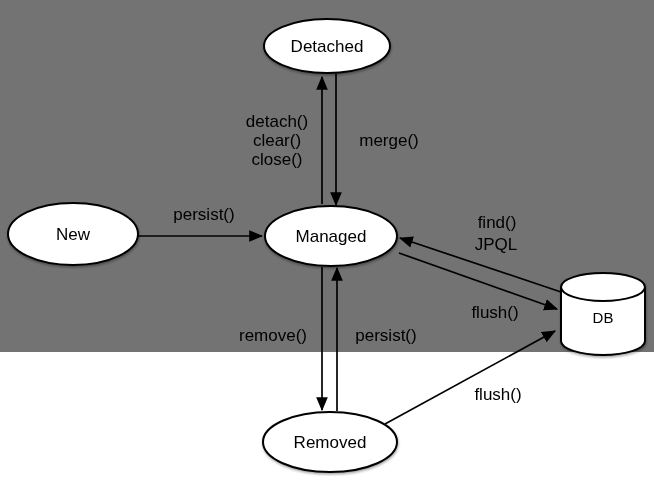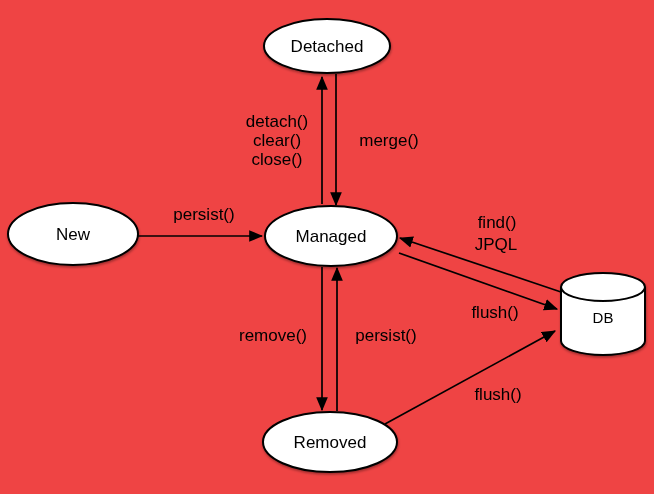--- a/index.html
+++ b/index.html
@@ -6,22 +6,22 @@
     margin: 0;
     padding: 0;
     background: #ffffff;
     width: 654px;
     height: 494px;
     overflow: hidden;
   }
   .stage {
     position: relative;
     width: 654px;
-    height: 494px;
-    background: #ef4444;
+    height: 352px;
+    background: #737373;
   }
   svg text {
     font-family: "Liberation Sans", "DejaVu Sans", sans-serif;
     font-size: 17px;
     fill: #000000;
   }
   svg text.db-label {
     font-size: 15px;
   }
   .node-shape {

